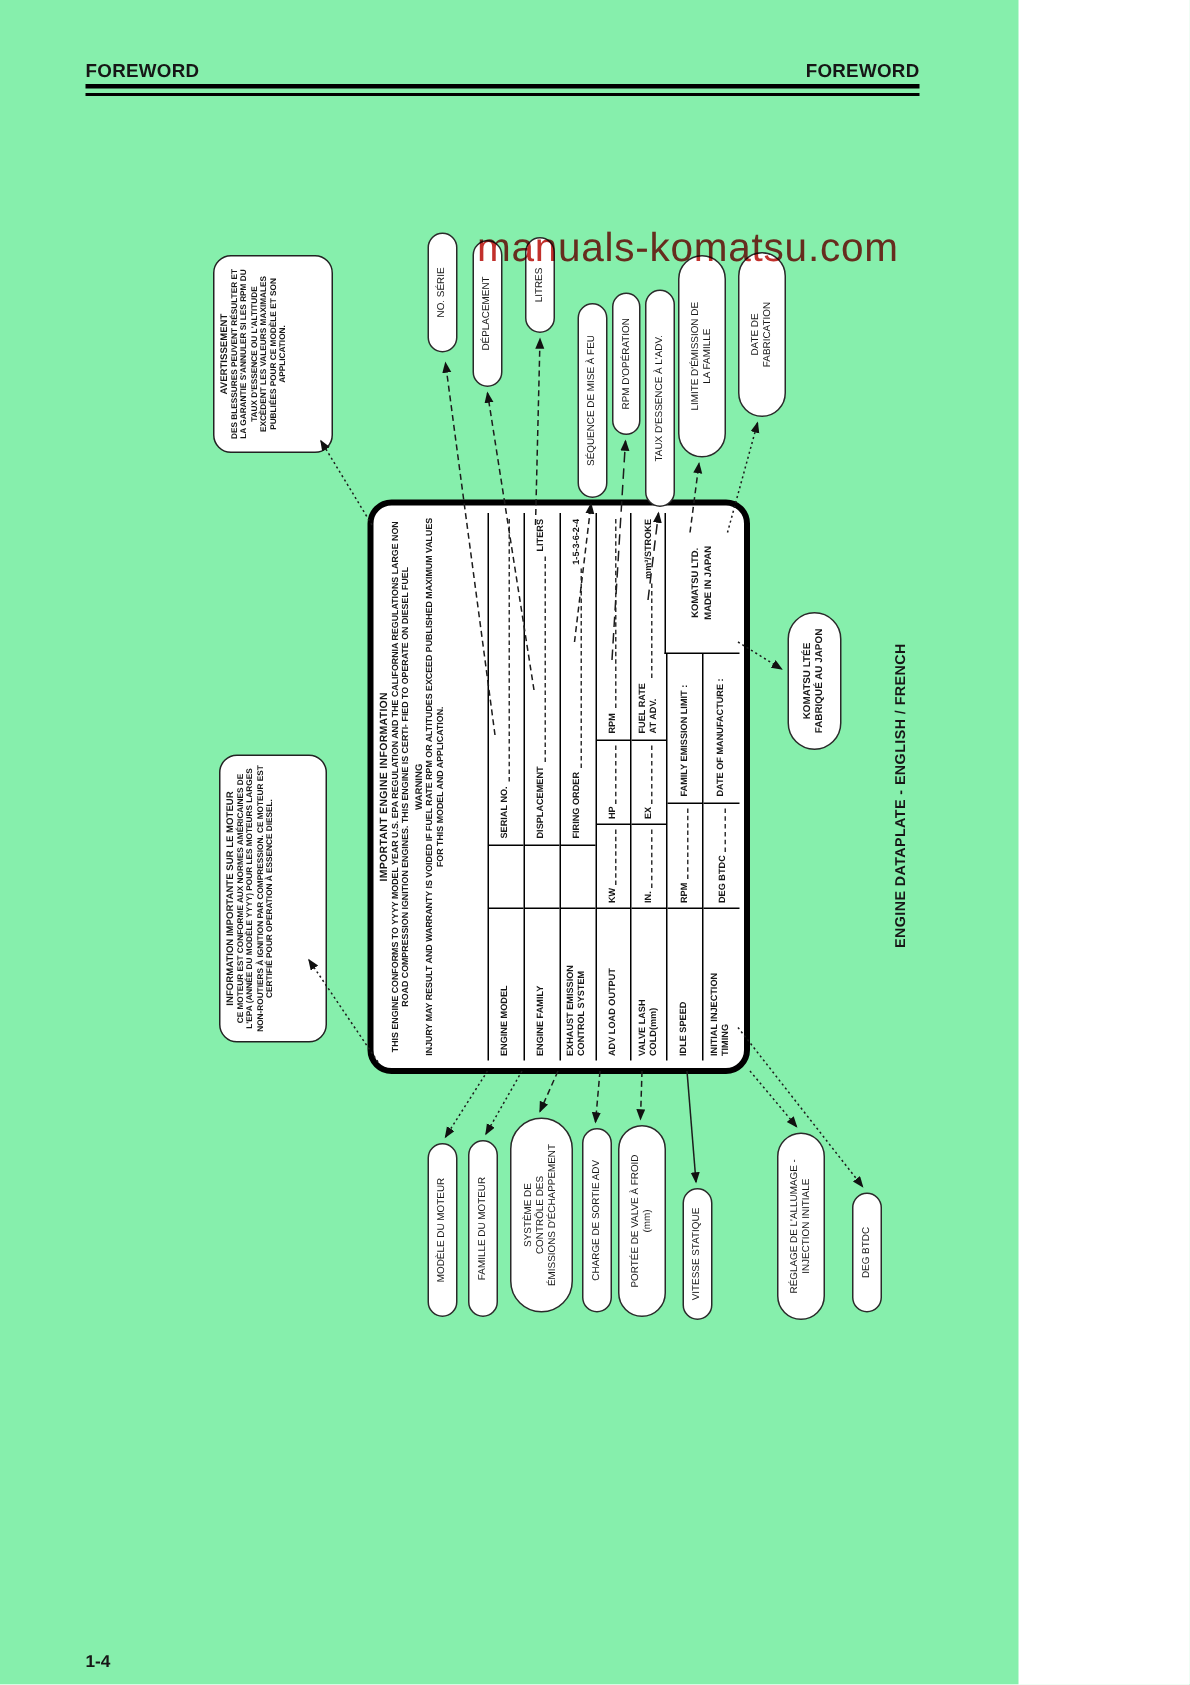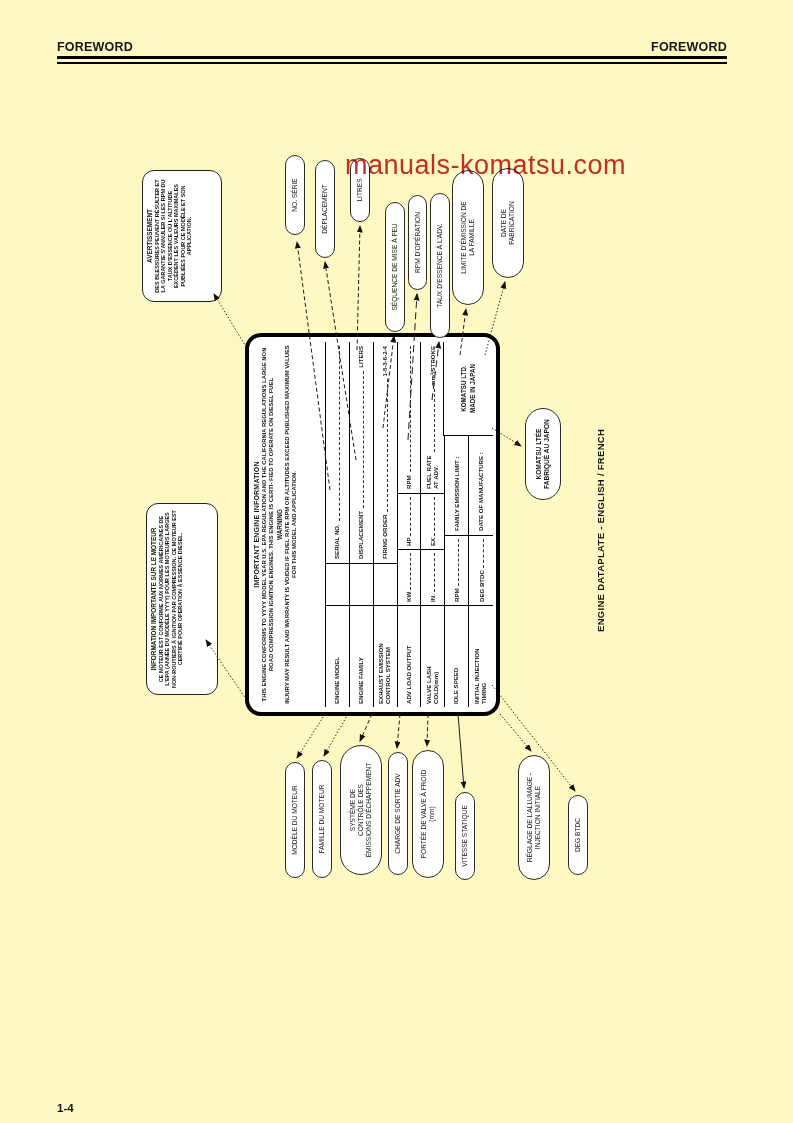--- a/index.html
+++ b/index.html
@@ -1,26 +1,26 @@
 <!DOCTYPE html>
 <html><head>
 <meta charset="utf-8">
 <style>
   html,body{margin:0;padding:0;background:#ffffff;}
-  .page{position:relative;width:793px;height:1123px;background:#fef9c3;overflow:hidden;
+  .page{position:relative;width:679px;height:1123px;background:#86efac;overflow:hidden;
         font-family:"Liberation Sans",sans-serif;color:#161616;}
   
   .hdr{position:absolute;top:40px;font-weight:bold;font-size:12.5px;letter-spacing:.2px;}
   .hdr.left{left:57px;} .hdr.right{right:66px;}
   .rule{position:absolute;left:57px;right:66px;top:56px;height:2.5px;
         border-top:3.5px solid #000;border-bottom:2px solid #000;}
   .pagenum{position:absolute;left:57px;top:1070px;font-weight:bold;font-size:11.5px;margin-top:32px;}
   
   .wm{position:absolute;left:318px;top:150px;font-size:27px;color:#c2302c;z-index:40;
-      mix-blend-mode:multiply;letter-spacing:.5px;margin-left:27px;}
+      mix-blend-mode:multiply;letter-spacing:.5px;}
   
   .design{position:absolute;left:140px;top:890px;width:740px;height:480px;
           transform:rotate(-90deg);transform-origin:0 0;}
   .design *{box-sizing:border-box;}
   
   .pill{position:absolute;border:1px solid #2a2a2a;border-radius:999px;background:#fff;
         display:flex;align-items:center;justify-content:center;text-align:center;
         font-size:6.6px;line-height:1.18;padding:1px 4px;white-space:pre-line;z-index:6;}
   
   .bigbox{position:absolute;border:1.2px solid #222;border-radius:12px;background:#fff;

